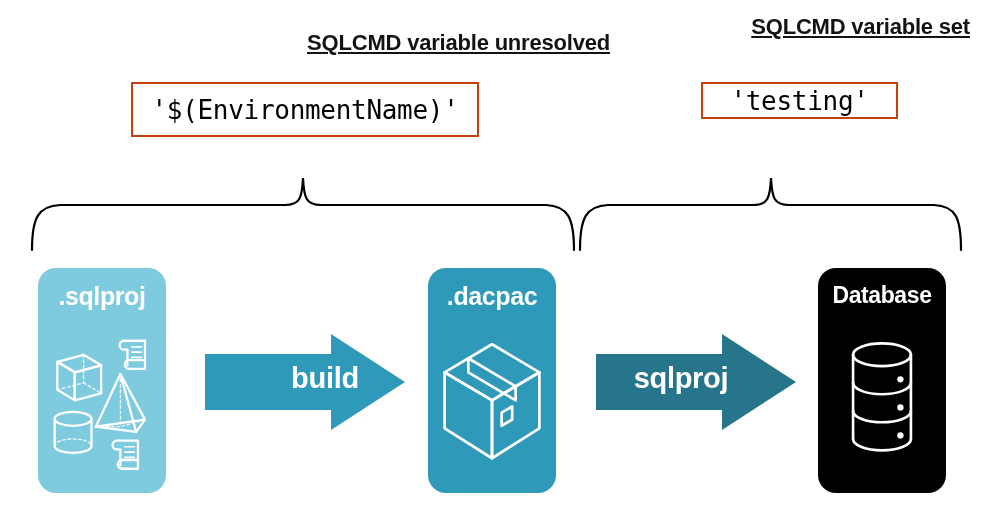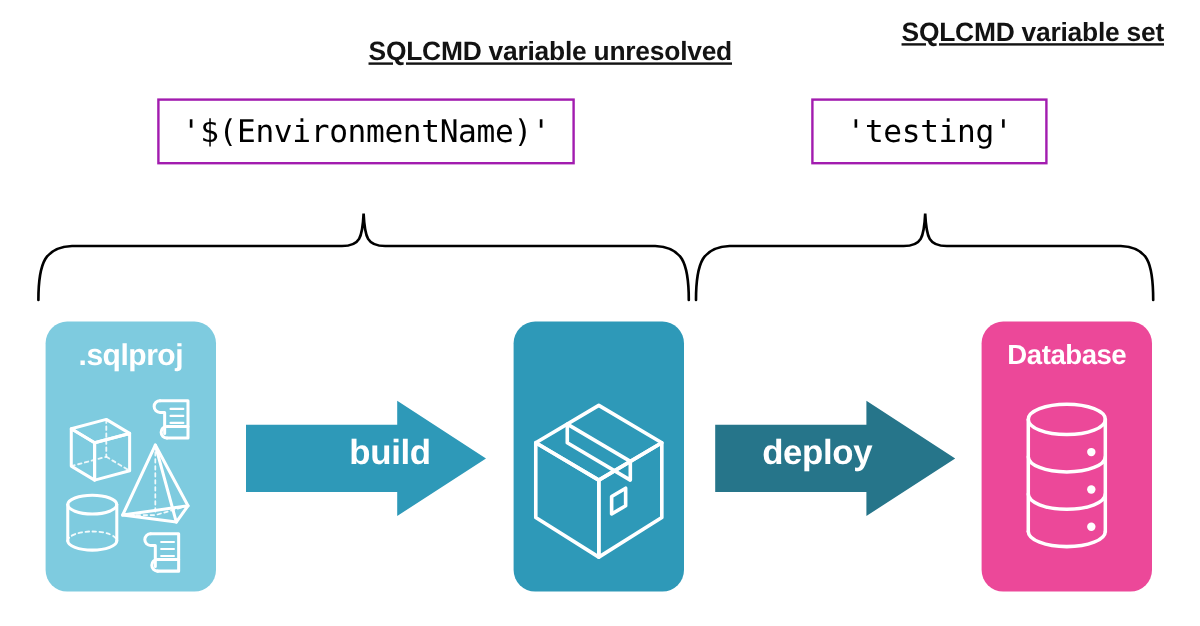--- a/index.html
+++ b/index.html
@@ -29,50 +29,50 @@
     text-decoration: underline;
   }
   #heading-left  { left: 0px;   top: 30px; width: 610px; }
   #heading-right { left: 560px; top: 14px; width: 410px; }
 
   
   .code-box {
     position: absolute;
     box-sizing: border-box;
     background: #ffffff;
-    border: 2px solid #a21caf;
+    border: 2px solid #c2410c;
     display: flex;
     align-items: center;
     justify-content: center;
     font-family: "DejaVu Sans Mono", "Liberation Mono", monospace;
     font-size: 26px;
     color: #000000;
     letter-spacing: -0.3px;
     white-space: nowrap;
   }
   #code-box-left  { left: 131px; top: 82px; width: 348px; height: 55px; }
-  #code-box-right { left: 676px; top: 82px; width: 197px; height: 55px; }
+  #code-box-right { left: 701px; top: 82px; width: 197px; height: 37px; }
 
   
   .brace-svg { position: absolute; overflow: visible; }
   #brace-left-svg  { left: 30px;  top: 176px; }
   #brace-right-svg { left: 578px; top: 176px; }
   .brace-path { fill: none; stroke: #000000; stroke-width: 2.2; stroke-linecap: round; }
 
   
   .flow-box {
     position: absolute;
     top: 268px;
-    width: 142px;
+    width: 128px;
     height: 225px;
     border-radius: 18px;
   }
   #box-sqlproj  { left: 38px;  background: #7ECBDF; }
   #box-dacpac   { left: 428px; background: #2E99B8; }
-  #box-database { left: 818px; background: #ec4899; }
+  #box-database { left: 818px; background: #000000; }
 
   .box-label {
     position: absolute;
     top: 14px;
     left: 0;
     width: 100%;
     text-align: center;
     font-family: "Liberation Sans", sans-serif;
     font-weight: bold;
     font-size: 25px;
@@ -176,20 +176,21 @@
         <path d="M 6,6 a 5 5 0 0 0 0,10 L 10,16 L 10,34"></path>
         <path d="M 15,13 L 26,13" stroke-width="1.8"></path>
         <path d="M 15,19 L 26,19" stroke-width="1.8"></path>
         <path d="M 15,25 L 26,25" stroke-width="1.8"></path>
       </g>
     </g>
   </svg>
 </div>
 
 <div class="flow-box" id="box-dacpac">
+  <div class="box-label">.dacpac</div>
   <svg class="box-art" viewBox="0 0 146 170">
     <g fill="none" stroke="#ffffff" stroke-width="3.1" stroke-linejoin="round" stroke-linecap="round">
       <path d="M 73,18 L 127,50 L 73,82 L 19,50 Z"></path>
       <path d="M 19,50 L 19,114 L 73,148 L 73,82 Z"></path>
       <path d="M 73,82 L 73,148 L 127,114 L 127,50 Z"></path>
       <path d="M 46,34 L 100,66 L 100,82 L 46,50 Z"></path>
       <path d="M 84,96 L 96,89 L 96,104 L 84,111 Z"></path>
     </g>
   </svg>
 </div>
@@ -212,13 +213,13 @@
 </div>
 
 <svg class="arrow-svg" id="arrow-build-svg" width="200" height="96">
   <path d="M 0,20 L 126,20 L 126,0 L 200,48 L 126,96 L 126,76 L 0,76 Z" fill="#2E99B8"></path>
 </svg>
 <div class="arrow-label" id="arrow-build-label">build</div>
 
 <svg class="arrow-svg" id="arrow-deploy-svg" width="200" height="96">
   <path d="M 0,20 L 126,20 L 126,0 L 200,48 L 126,96 L 126,76 L 0,76 Z" fill="#26758A"></path>
 </svg>
-<div class="arrow-label" id="arrow-deploy-label">deploy</div>
+<div class="arrow-label" id="arrow-deploy-label">sqlproj</div>
 
 </body></html>

